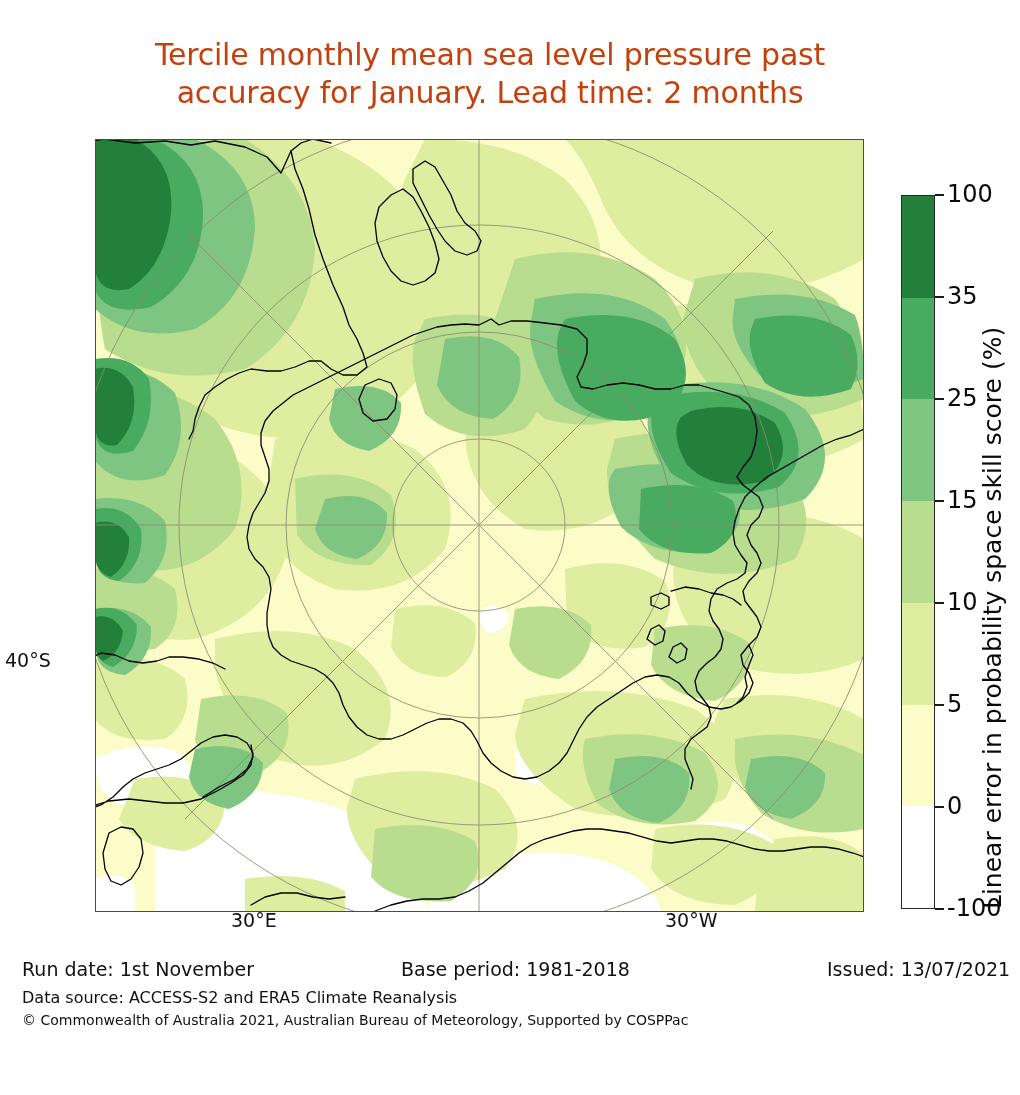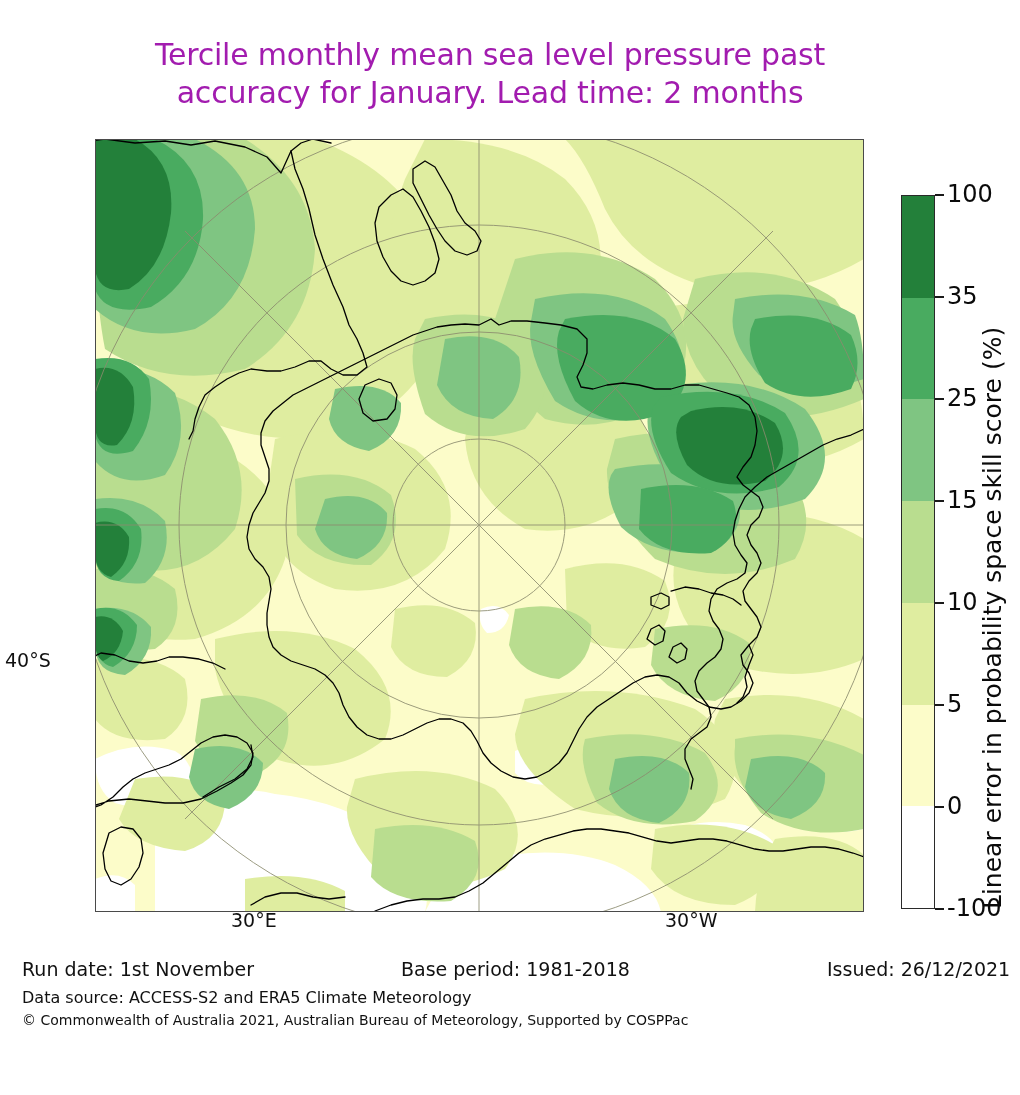--- a/index.html
+++ b/index.html
@@ -1,21 +1,21 @@
 <!DOCTYPE html>
 <html><head>
 <meta charset="utf-8">
 <style>
   html,body{margin:0;padding:0;background:#ffffff;}
   body{width:1020px;height:1095px;position:relative;overflow:hidden;
        font-family:"DejaVu Sans","Liberation Sans",sans-serif;color:#000;}
 
   
   #title{position:absolute;left:0;top:36px;width:980px;text-align:center;
-         font-size:30px;line-height:38px;letter-spacing:-0.2px;color:#a21caf;}
+         font-size:30px;line-height:38px;letter-spacing:-0.2px;color:#c2410c;}
   #title .tline{display:block;}
 
   
   #map-figure{position:absolute;left:95px;top:139px;width:769px;height:773px;}
   #map-canvas{position:absolute;inset:0;overflow:hidden;background:#ffffff;}
   #map-canvas svg{position:absolute;left:0;top:0;}
   .frame{position:absolute;inset:0;border:1px solid #4a4a4a;box-sizing:border-box;
          pointer-events:none;}
 
   
@@ -311,17 +311,17 @@
 </div>
 
 <div id="cbar-title-pos">
   <div style="transform:rotate(-90deg);transform-origin:0 0;font-size:25px;white-space:nowrap;color:#0a0a0a;">Linear error in probability space skill score (%)</div>
 </div>
 
 <div id="footer">
   <div class="frow">
     <span class="fcell" id="f-run">Run date: 1st November</span>
     <span class="fcell" id="f-base">Base period: 1981-2018</span>
-    <span class="fcell" id="f-issued">Issued: 26/12/2021</span>
+    <span class="fcell" id="f-issued">Issued: 13/07/2021</span>
   </div>
-  <span class="fcell" id="f-source">Data source: ACCESS-S2 and ERA5 Climate Meteorology</span>
+  <span class="fcell" id="f-source">Data source: ACCESS-S2 and ERA5 Climate Reanalysis</span>
   <span class="fcell" id="f-copy">© Commonwealth of Australia 2021, Australian Bureau of Meteorology, Supported by COSPPac</span>
 </div>
 
 </body></html>

